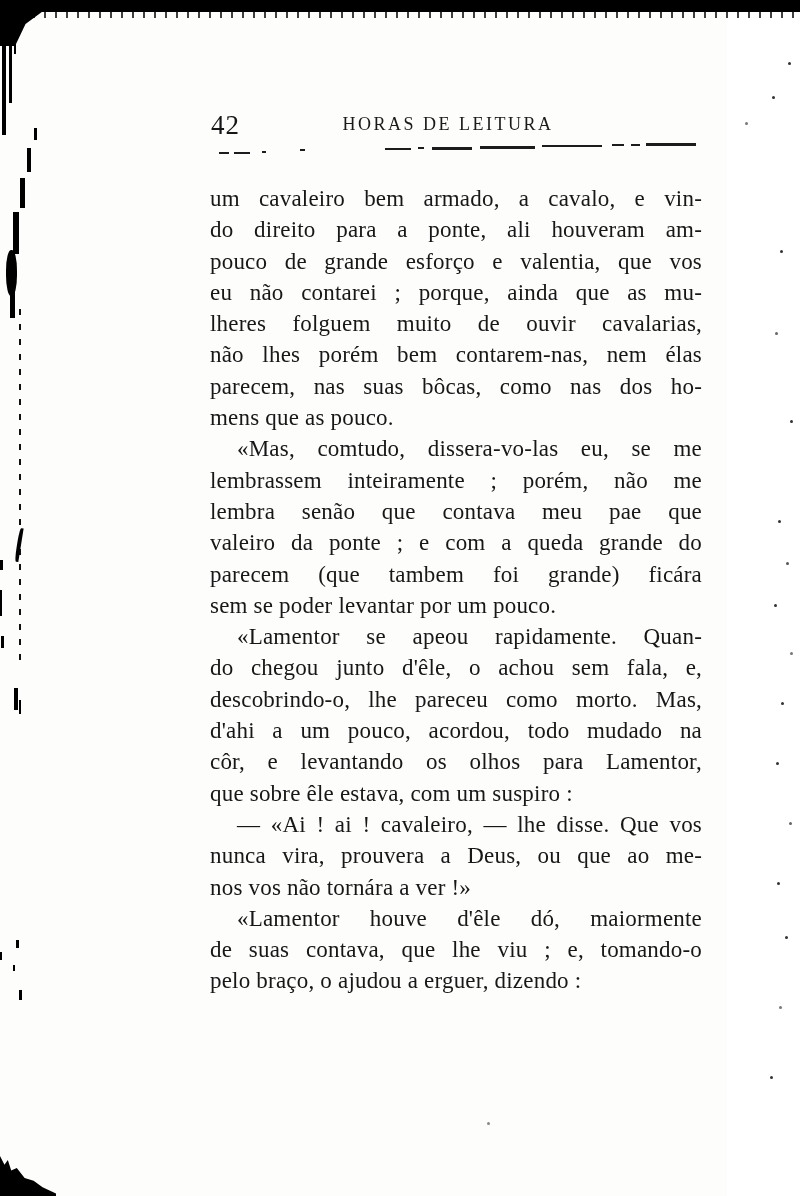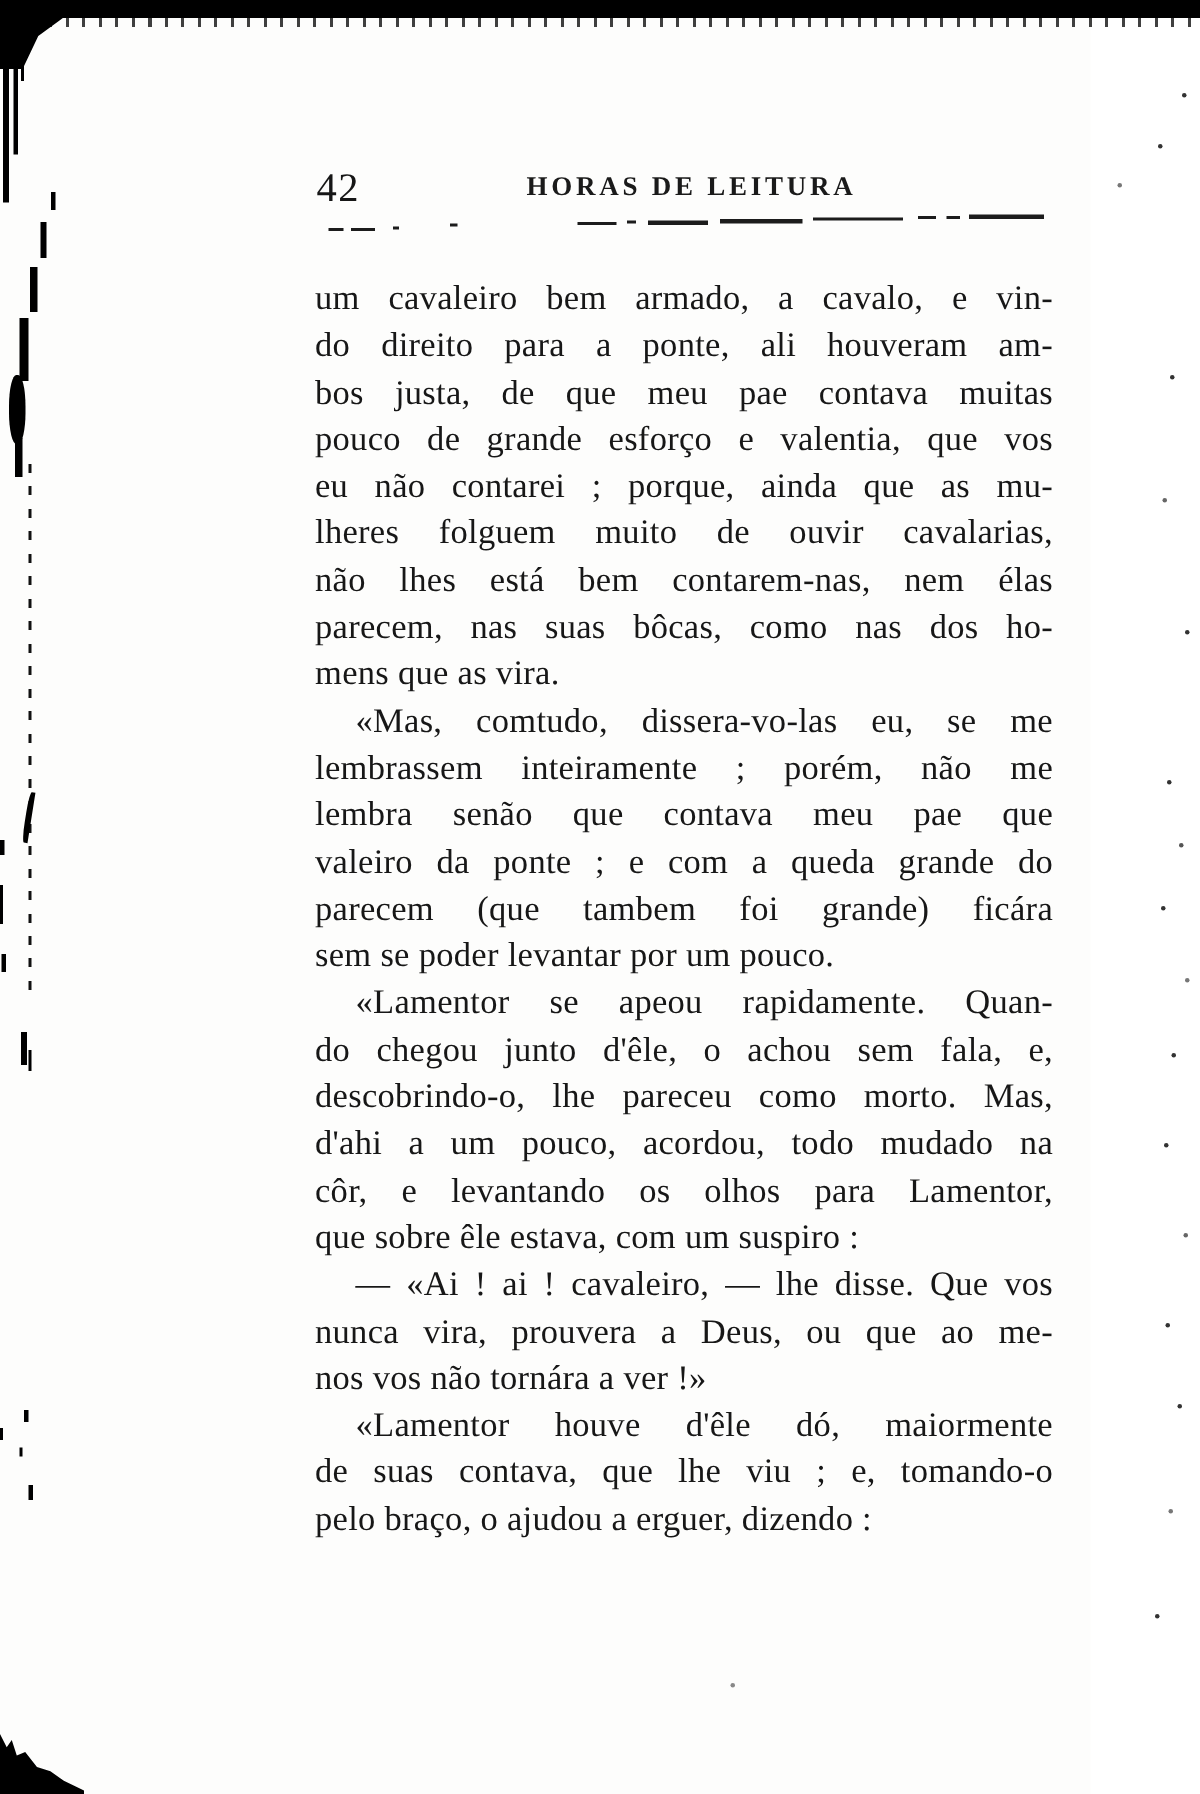--- a/index.html
+++ b/index.html
@@ -14,22 +14,22 @@
     width: 727px; height: 1196px;
     background: #fdfdfc;
     color: #141414;
   }
   
   .pageno {
     position: absolute; left: 211px; top: 110px;
     font-size: 27px; letter-spacing: 1px; color: #161616;
   }
   .running-title {
-    position: absolute; left: 215px; top: 114px; width: 492px;
-    text-align: center; font-size: 18px; font-weight: bold;
+    position: absolute; left: 202px; top: 114px; width: 492px;
+    text-align: center; font-size: 18px; font-weight: normal;
     letter-spacing: 2.5px; color: #1a1a1a;
   }
   .hrule i {
     position: absolute; background: #1c1c1c; display: block;
   }
   
   .text-block {
     position: absolute; left: 210px; top: 183px; width: 492px;
     font-size: 23px; line-height: 31.3px; color: #171717;
     letter-spacing: 0.2px;
@@ -78,27 +78,26 @@
     <i style="left:480px;top:146px;width:55px;height:3px"></i>
     <i style="left:542px;top:145px;width:60px;height:2px"></i>
     <i style="left:612px;top:144px;width:12px;height:2px"></i>
     <i style="left:631px;top:144px;width:9px;height:2px"></i>
     <i style="left:646px;top:143px;width:50px;height:3px"></i>
   </div>
 
   <div class="text-block" id="text-block">
       <div class="line">um cavaleiro bem armado, a cavalo, e vin-</div>
       <div class="line">do direito para a ponte, ali houveram am-</div>
-      <div class="line">bos justa, de que meu pae contava muitas</div>
       <div class="line">pouco de grande esforço e valentia, que vos</div>
       <div class="line">eu não contarei ; porque, ainda que as mu-</div>
       <div class="line">lheres folguem muito de ouvir cavalarias,</div>
-      <div class="line">não lhes está bem contarem-nas, nem élas</div>
+      <div class="line">não lhes porém bem contarem-nas, nem élas</div>
       <div class="line">parecem, nas suas bôcas, como nas dos ho-</div>
-      <div class="line last">mens que as vira.</div>
+      <div class="line last">mens que as pouco.</div>
       <div class="line indent">«Mas, comtudo, dissera-vo-las eu, se me</div>
       <div class="line">lembrassem inteiramente ; porém, não me</div>
       <div class="line">lembra senão que contava meu pae que</div>
       <div class="line">valeiro da ponte ; e com a queda grande do</div>
       <div class="line">parecem (que tambem foi grande) ficára</div>
       <div class="line last">sem se poder levantar por um pouco.</div>
       <div class="line indent">«Lamentor se apeou rapidamente. Quan-</div>
       <div class="line">do chegou junto d'êle, o achou sem fala, e,</div>
       <div class="line">descobrindo-o, lhe pareceu como morto. Mas,</div>
       <div class="line">d'ahi a um pouco, acordou, todo mudado na</div>

